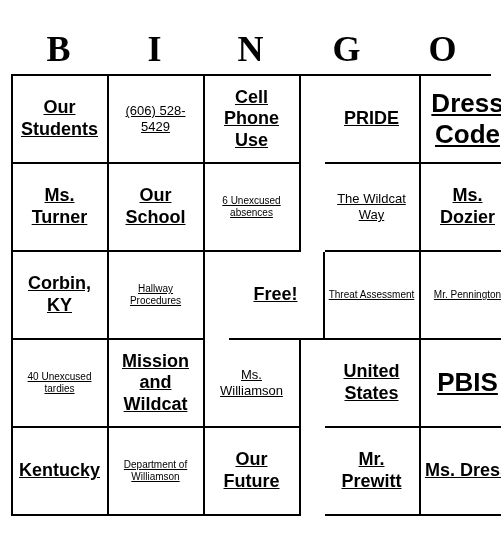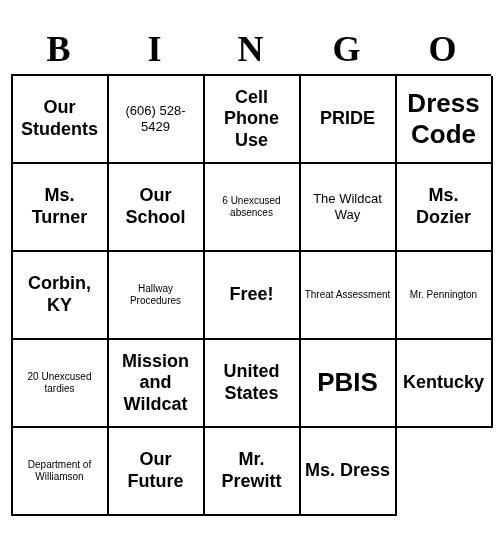--- a/index.html
+++ b/index.html
@@ -26,38 +26,40 @@
       text-align: center;
       font-size: 36px;
       font-weight: bold;
       font-family: serif;
     }
     .bingo-grid {
       display: grid;
       grid-template-columns: repeat(5, 1fr);
       border-left: 2px solid #000;
       border-top: 2px solid #000;
+      text-decoration: underline;
     }
     .bingo-cell {
       border-right: 2px solid #000;
       border-bottom: 2px solid #000;
       width: 96px;
       height: 88px;
       display: flex;
       align-items: center;
       justify-content: center;
       text-align: center;
       padding: 4px;
       font-size: 13px;
       font-family: Arial, sans-serif;
       line-height: 1.2;
     }
     .bingo-cell.free {
       font-size: 18px;
       font-weight: bold;
+      margin-left: 24px;
     }
     .bingo-cell.large-text {
       font-size: 26px;
       font-weight: bold;
       text-align: center;
     }
     .bingo-cell.medium-bold {
       font-size: 18px;
       font-weight: bold;
     }
@@ -85,22 +87,23 @@
       <div class="bingo-cell medium-bold">Ms. Turner</div>
       <div class="bingo-cell medium-bold">Our School</div>
       <div class="bingo-cell small-text">6 Unexcused absences</div>
       <div class="bingo-cell normal">The Wildcat Way</div>
       <div class="bingo-cell medium-bold">Ms. Dozier</div>
       <div class="bingo-cell medium-bold">Corbin, KY</div>
       <div class="bingo-cell small-text">Hallway Procedures</div>
       <div class="bingo-cell free">Free!</div>
       <div class="bingo-cell small-text">Threat Assessment</div>
       <div class="bingo-cell small-text">Mr. Pennington</div>
-      <div class="bingo-cell small-text">20 Unexcused tardies</div>
+      <div class="bingo-cell small-text">40 Unexcused tardies</div>
       <div class="bingo-cell medium-bold">Mission and Wildcat</div>
+      <div class="bingo-cell normal">Ms. Williamson</div>
       <div class="bingo-cell medium-bold">United States</div>
       <div class="bingo-cell large-text">PBIS</div>
       <div class="bingo-cell medium-bold">Kentucky</div>
       <div class="bingo-cell small-text">Department of Williamson</div>
       <div class="bingo-cell medium-bold">Our Future</div>
       <div class="bingo-cell medium-bold">Mr. Prewitt</div>
       <div class="bingo-cell medium-bold">Ms. Dress</div>
     </div>
 </div>
 

